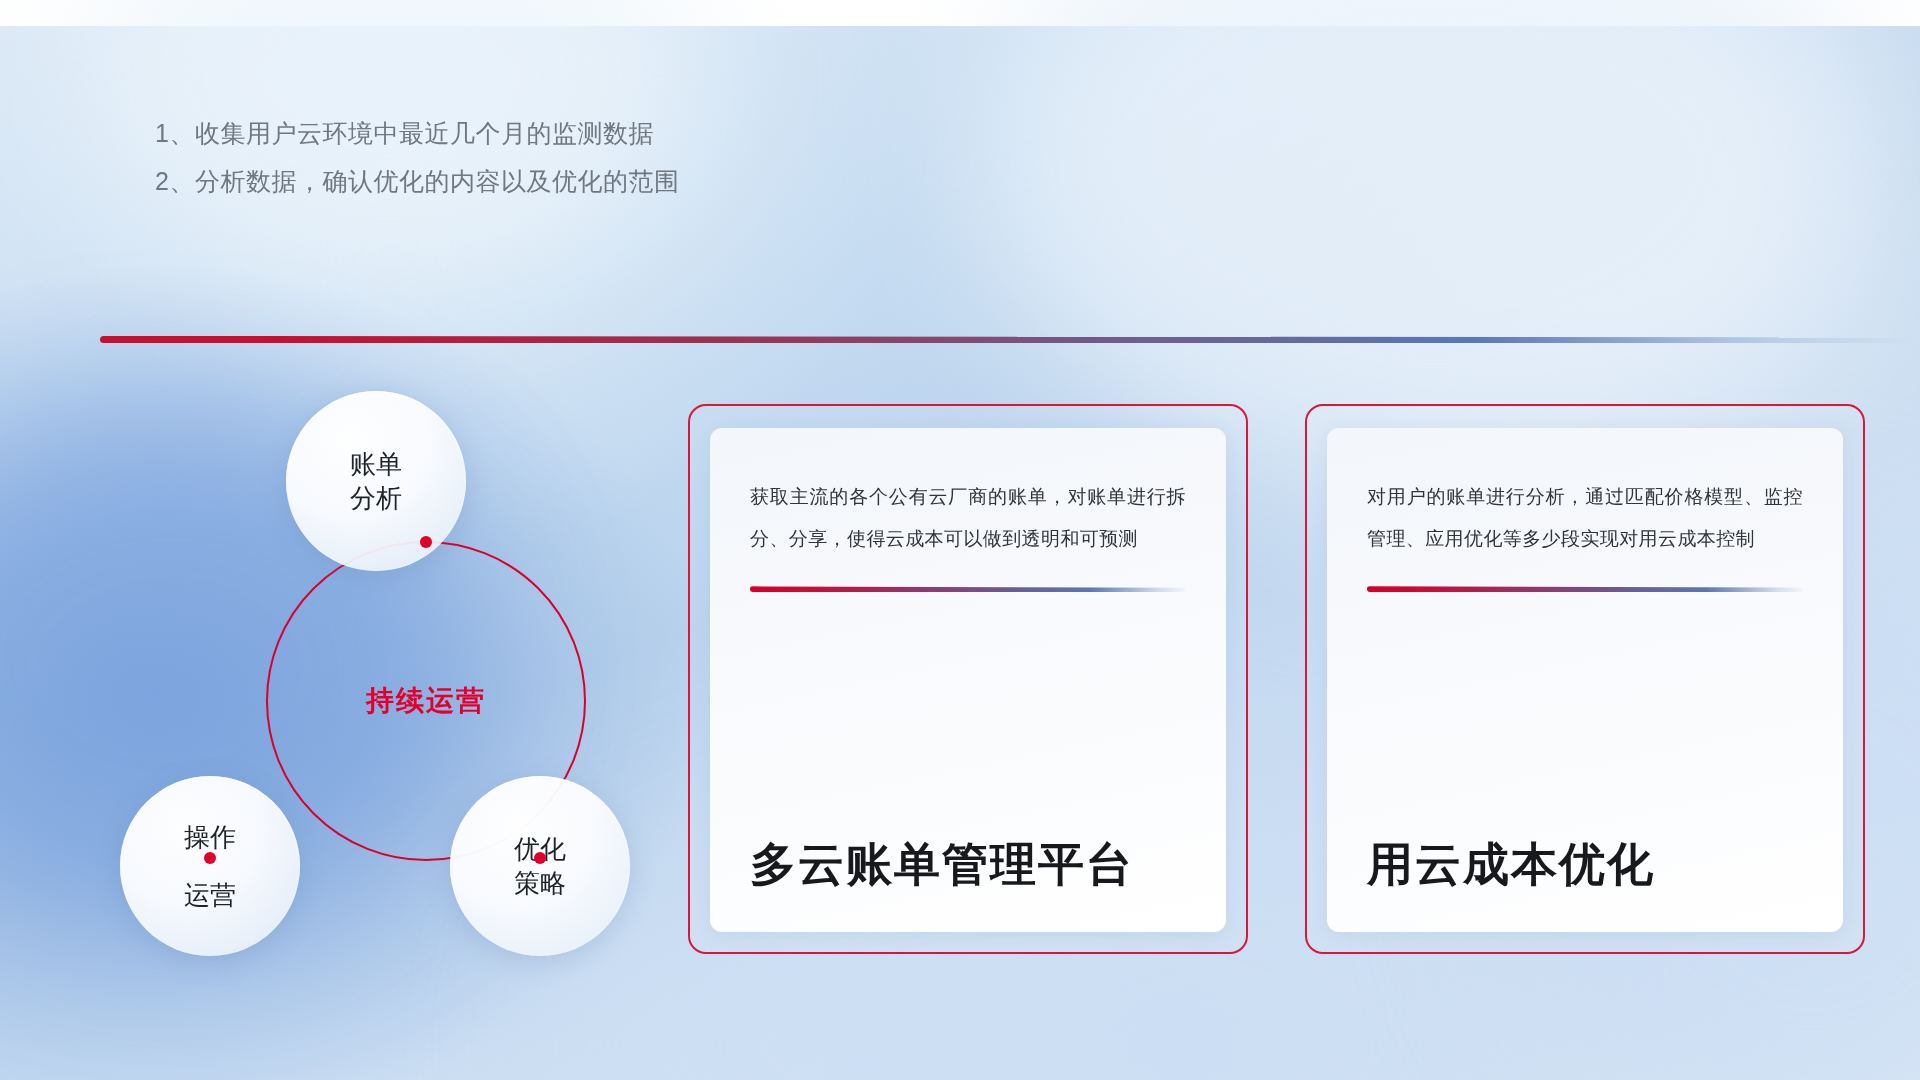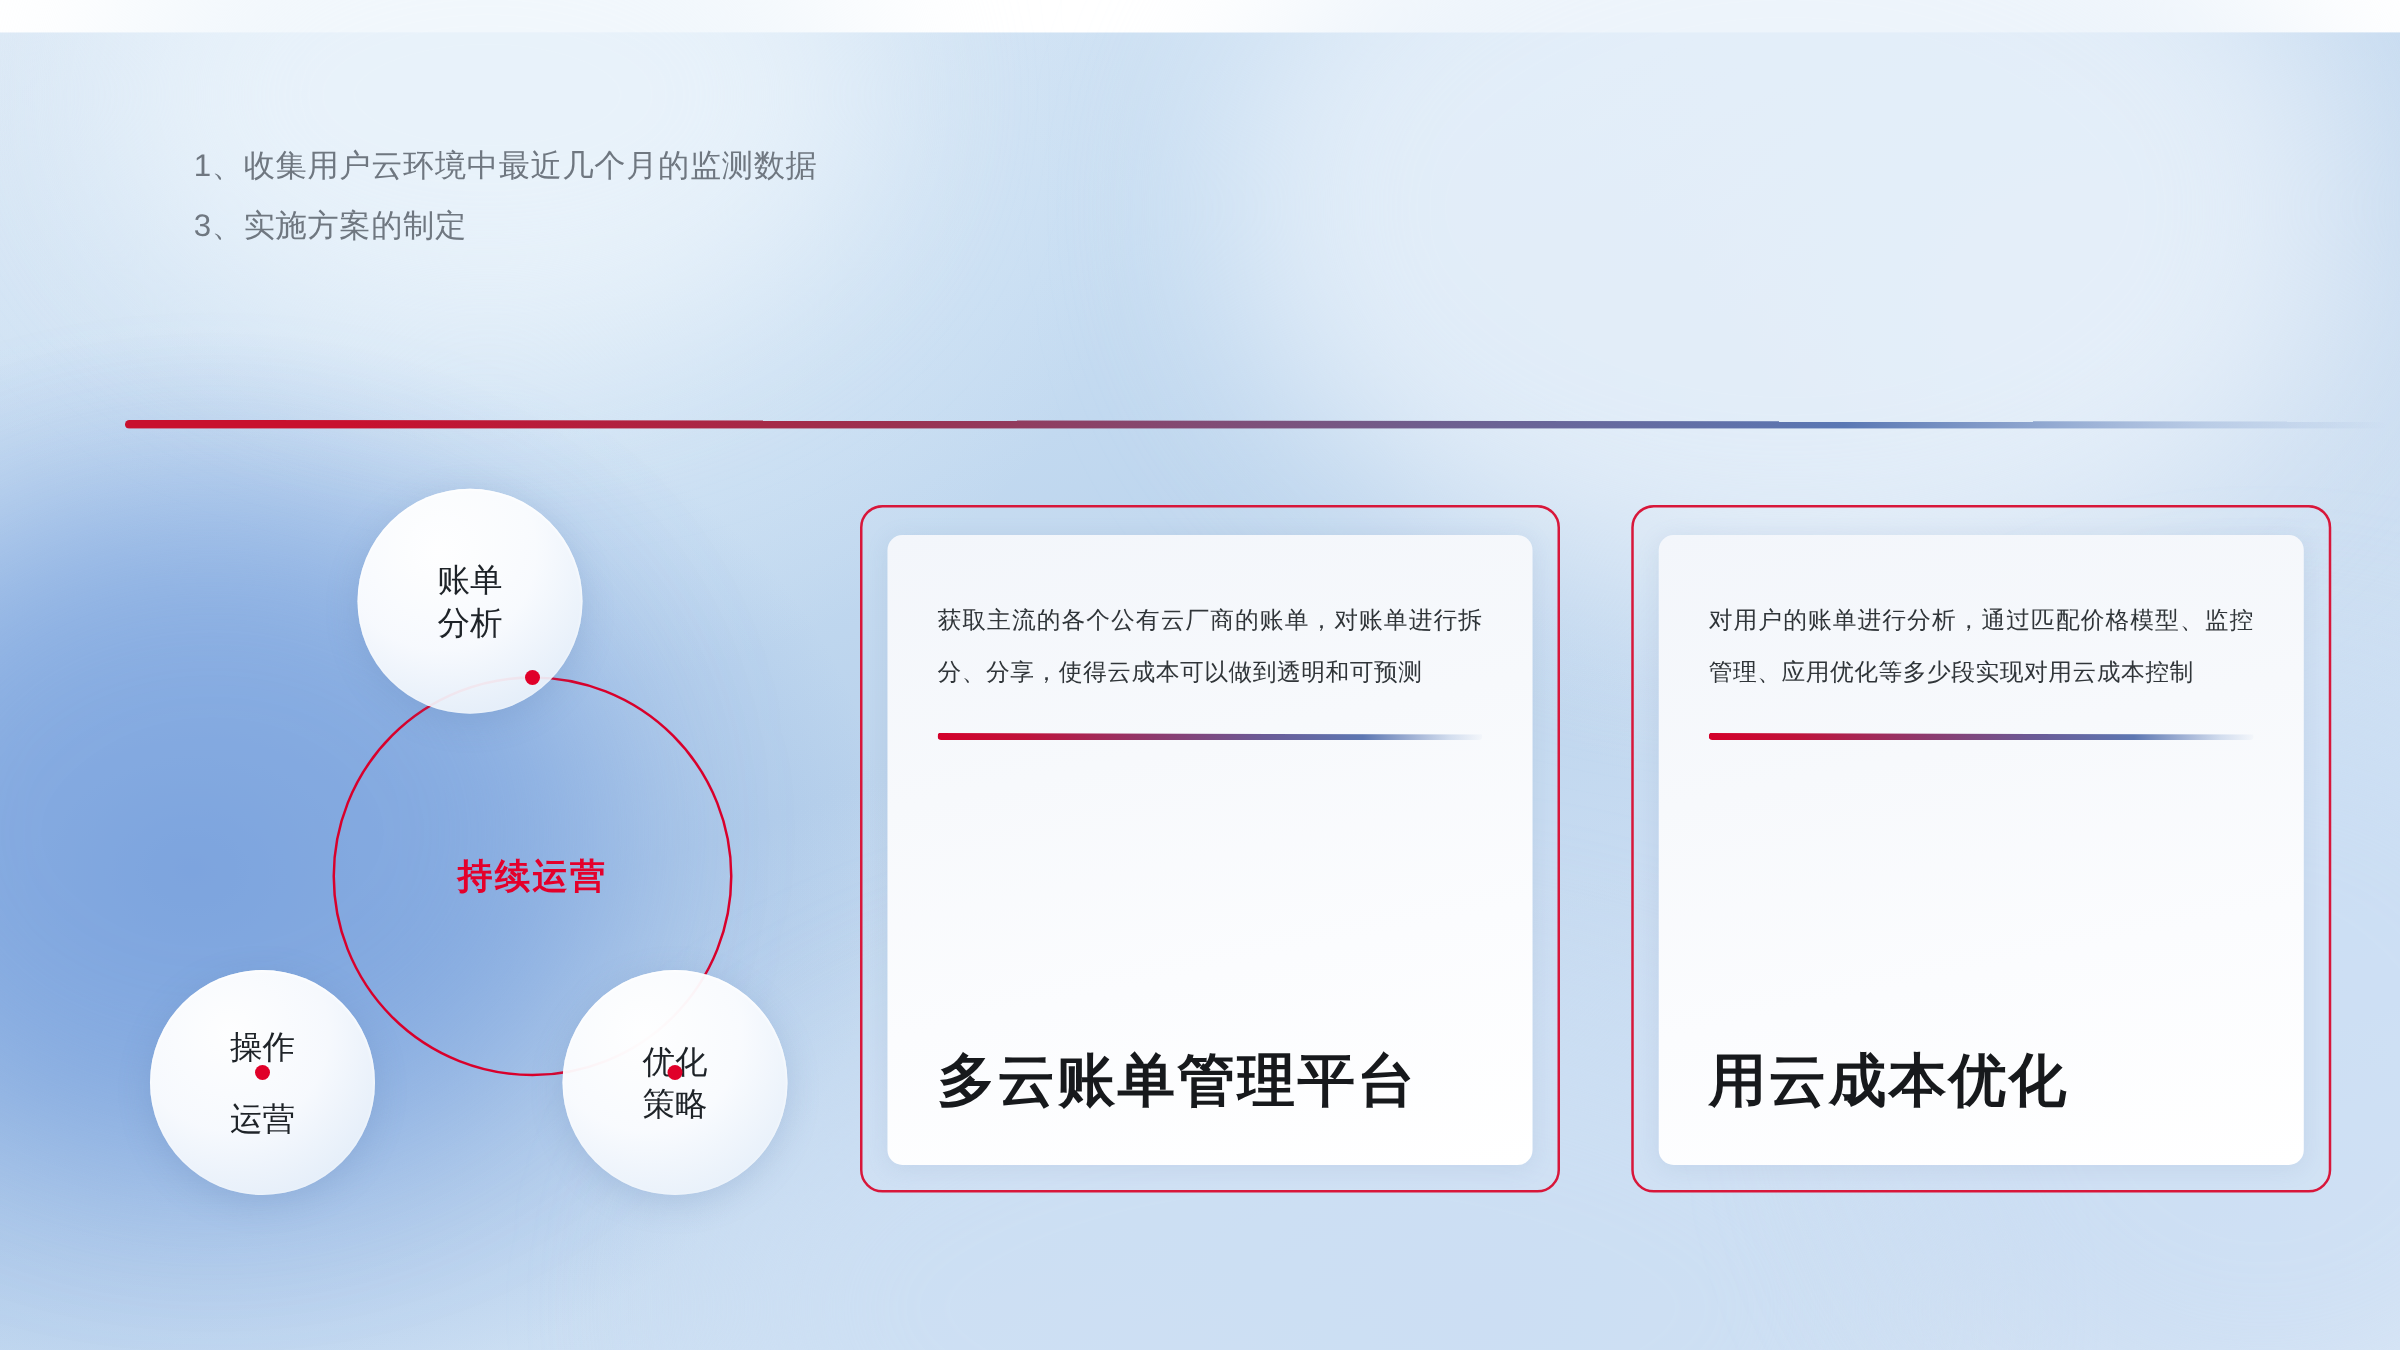--- a/index.html
+++ b/index.html
@@ -191,21 +191,21 @@
 <div id="stage">
 
   <div class="blob b1"></div>
   <div class="blob b2"></div>
   <div class="blob b3"></div>
   <div class="blob b4"></div>
   <div class="blob b5"></div>
 
   <div class="bullets left">
     <div class="row">1、收集用户云环境中最近几个月的监测数据</div>
-    <div class="row">3、实施方案的制定</div>
+    <div class="row">2、分析数据，确认优化的内容以及优化的范围</div>
   </div>
 
 
   <div class="hr-accent"></div>
 
   <div id="diagram">
 
     <div class="ring"></div>
 
     <div class="center-label">

